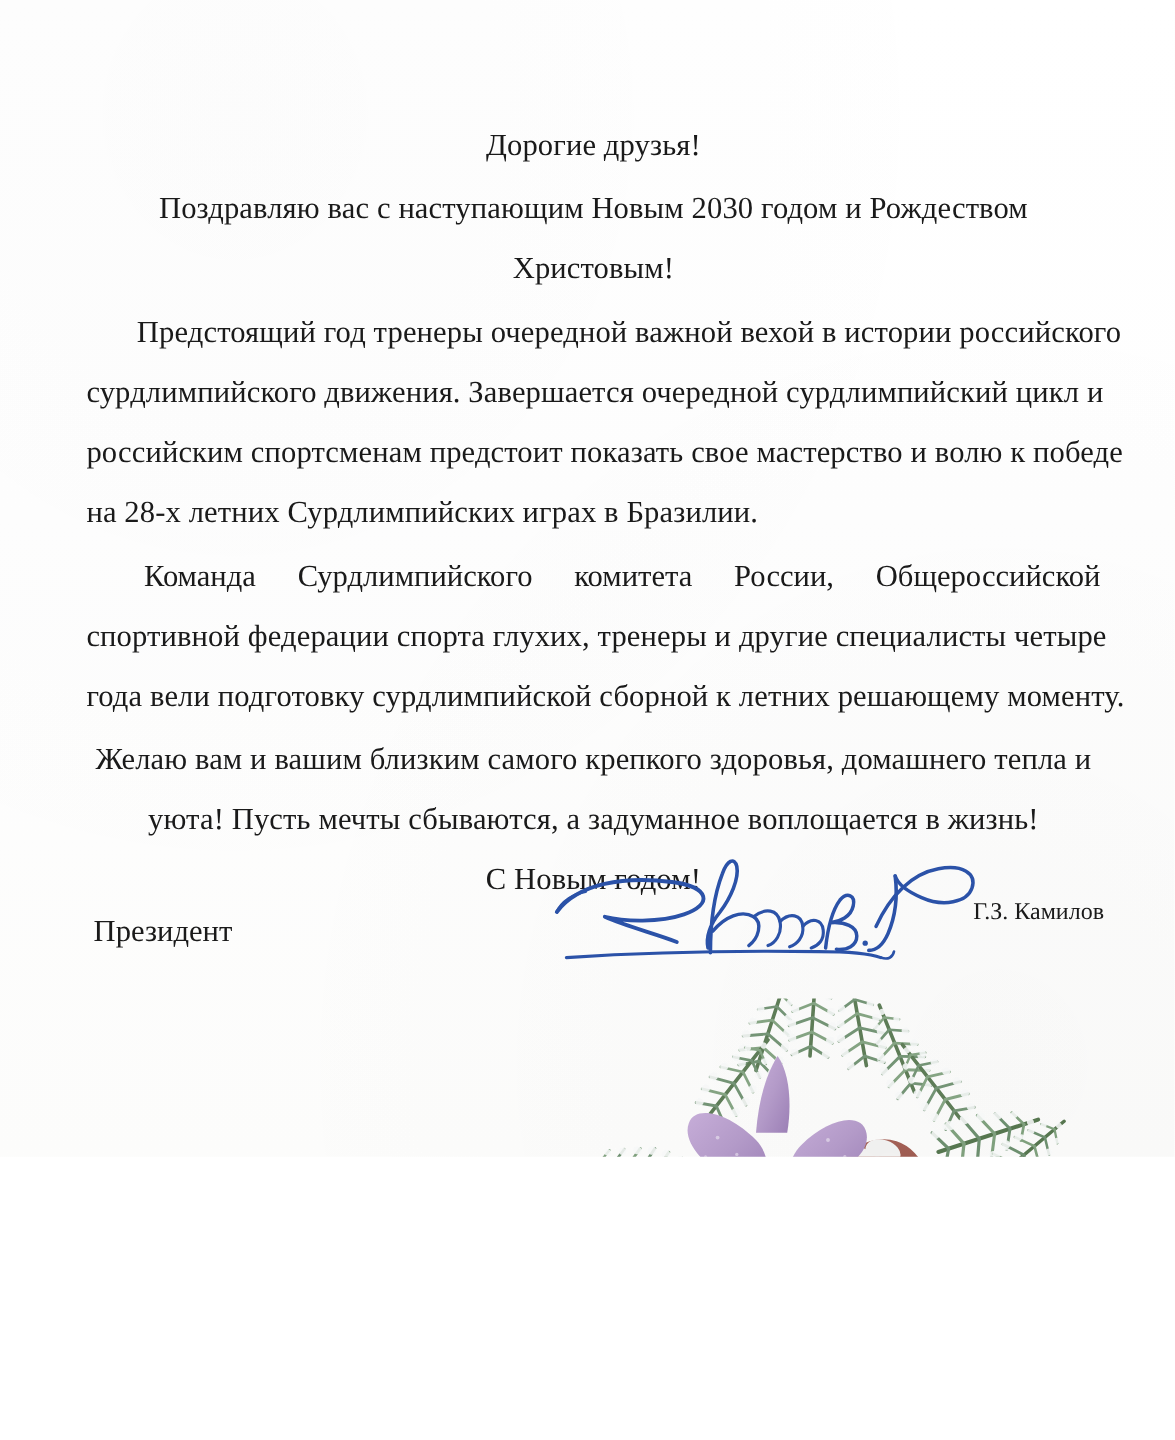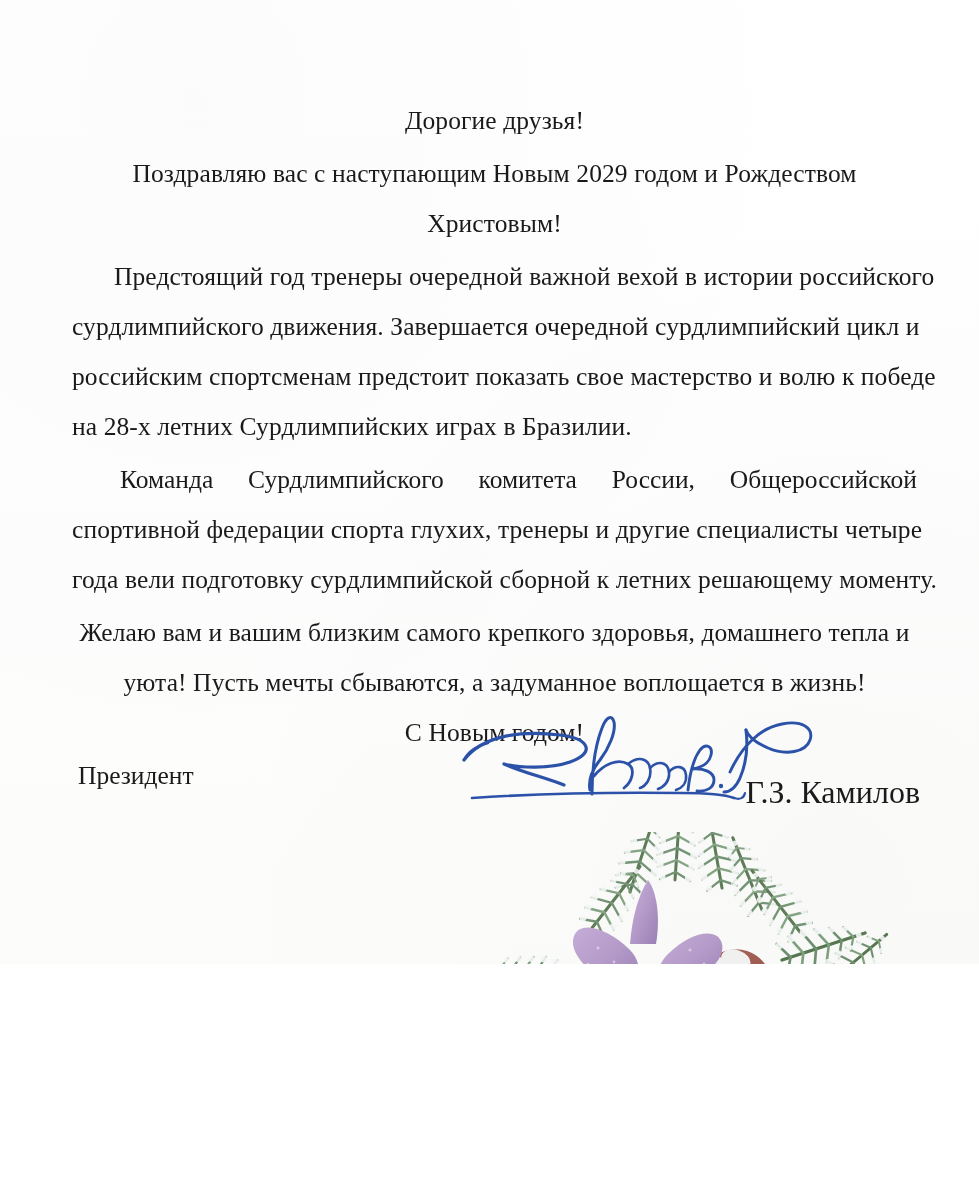--- a/index.html
+++ b/index.html
@@ -72,22 +72,22 @@
     position: absolute;
     left: 6px;
     top: 60px;
     font-size: 25.5px;
     line-height: 32px;
     text-align: center;
   }
   .sign-name {
     position: absolute;
     right: 0px;
-    top: 76px;
-    font-size: 32px;
+    top: 44px;
+    font-size: 20px;
     line-height: 32px;
     white-space: nowrap;
   }
   .sign-ink {
     position: absolute;
     left: 370px;
     top: 2px;
     width: 400px;
     height: 105px;
   }
@@ -108,21 +108,21 @@
 
 <div class="page">
   <div class="scan-tint"></div>
 
   <div class="letter-body">
 
     <div class="ln center">Дорогие друзья!</div>
 
     <div class="para-gap-sm"></div>
 
-    <div class="ln center">Поздравляю вас с наступающим Новым 2029 годом и Рождеством</div>
+    <div class="ln center">Поздравляю вас с наступающим Новым 2030 годом и Рождеством</div>
     <div class="ln center">Христовым!</div>
 
     <div class="para-gap-sm"></div>
 
     <div class="ln" style="text-indent:42px;">Предстоящий год тренеры очередной важной вехой в истории российского</div>
     <div class="ln">сурдлимпийского движения.  Завершается очередной сурдлимпийский цикл и</div>
     <div class="ln">российским спортсменам предстоит показать свое мастерство и волю к победе</div>
     <div class="ln">на 28-х летних Сурдлимпийских играх в Бразилии.</div>
 
     <div class="para-gap-sm"></div>

